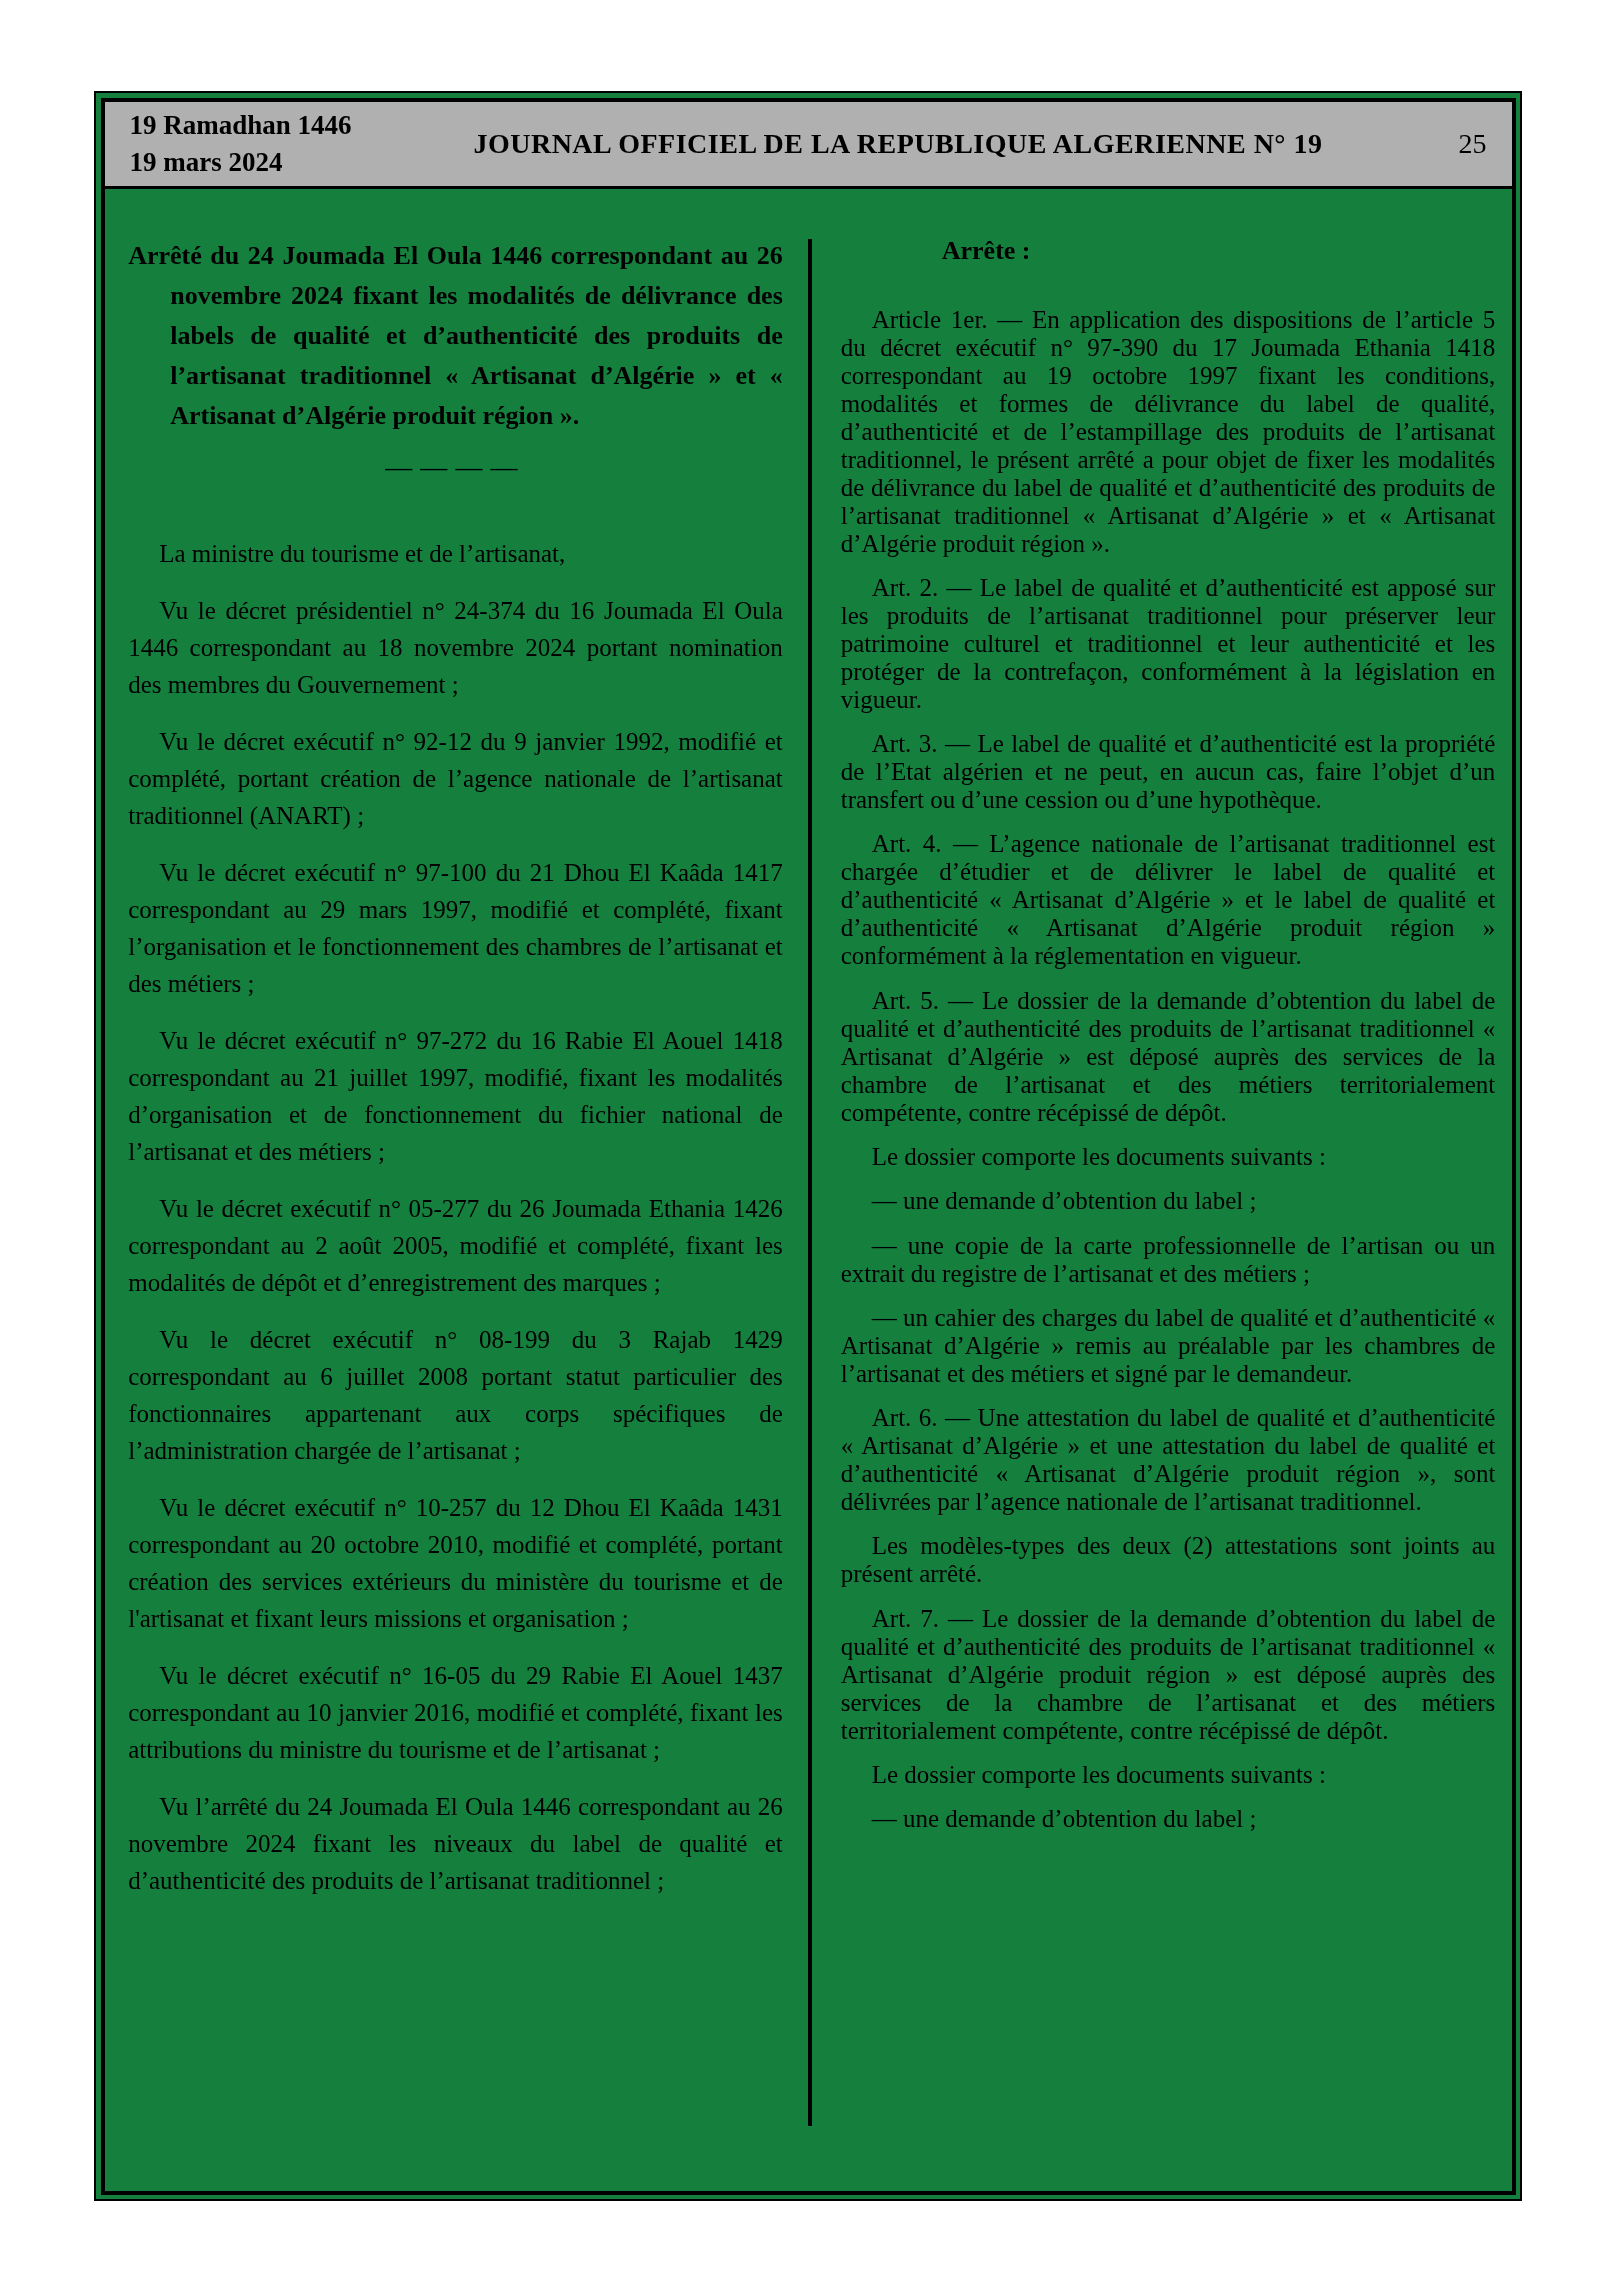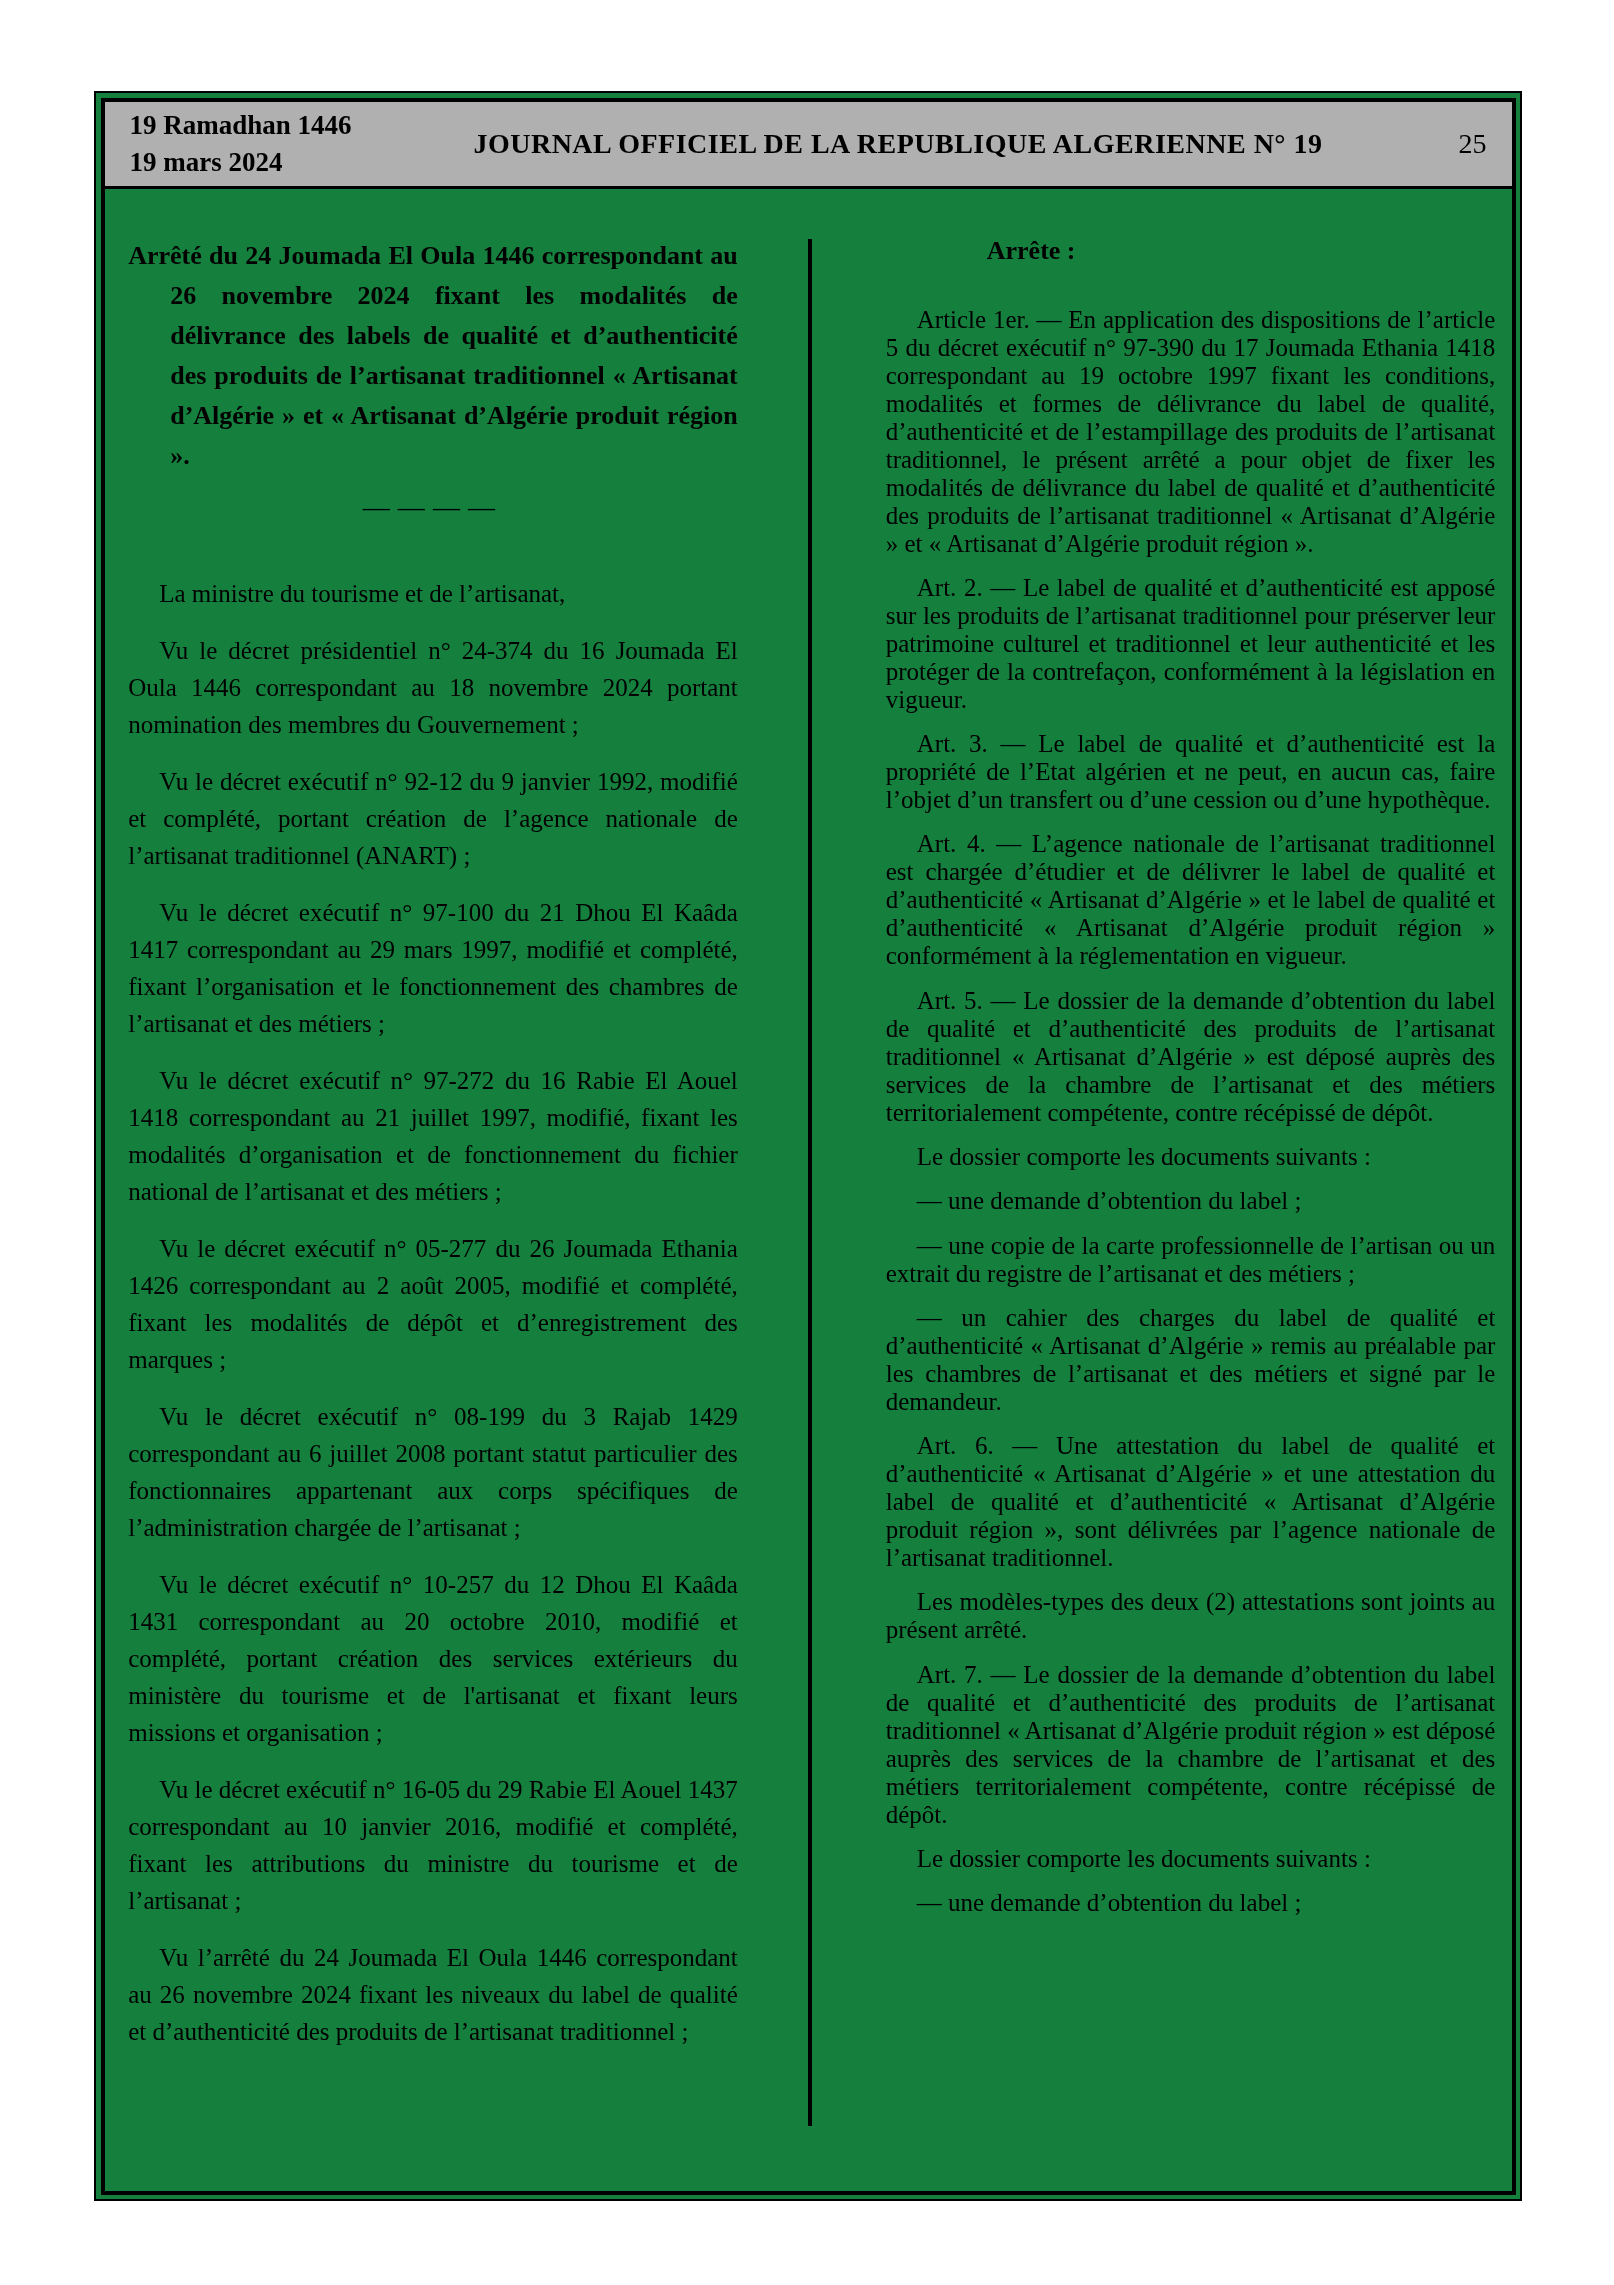--- a/index.html
+++ b/index.html
@@ -59,21 +59,20 @@
     text-align: right;
     font-weight: normal;
     font-size: 28px;
   }
   .content-region {
     box-sizing: border-box;
     height: calc(100% - 87px);
     display: flex;
     padding: 47px 9px 27px 11px;
     overflow: hidden;
-    gap: 45px;
   }
   .column {
     flex: 1;
     min-width: 0;
   }
   .col-left { padding: 0 5.4px 0 12.7px; }
   .col-right { padding: 0 7.2px 0 9px; }
   .column-divider {
     width: 3.6px;
     background: #000;

